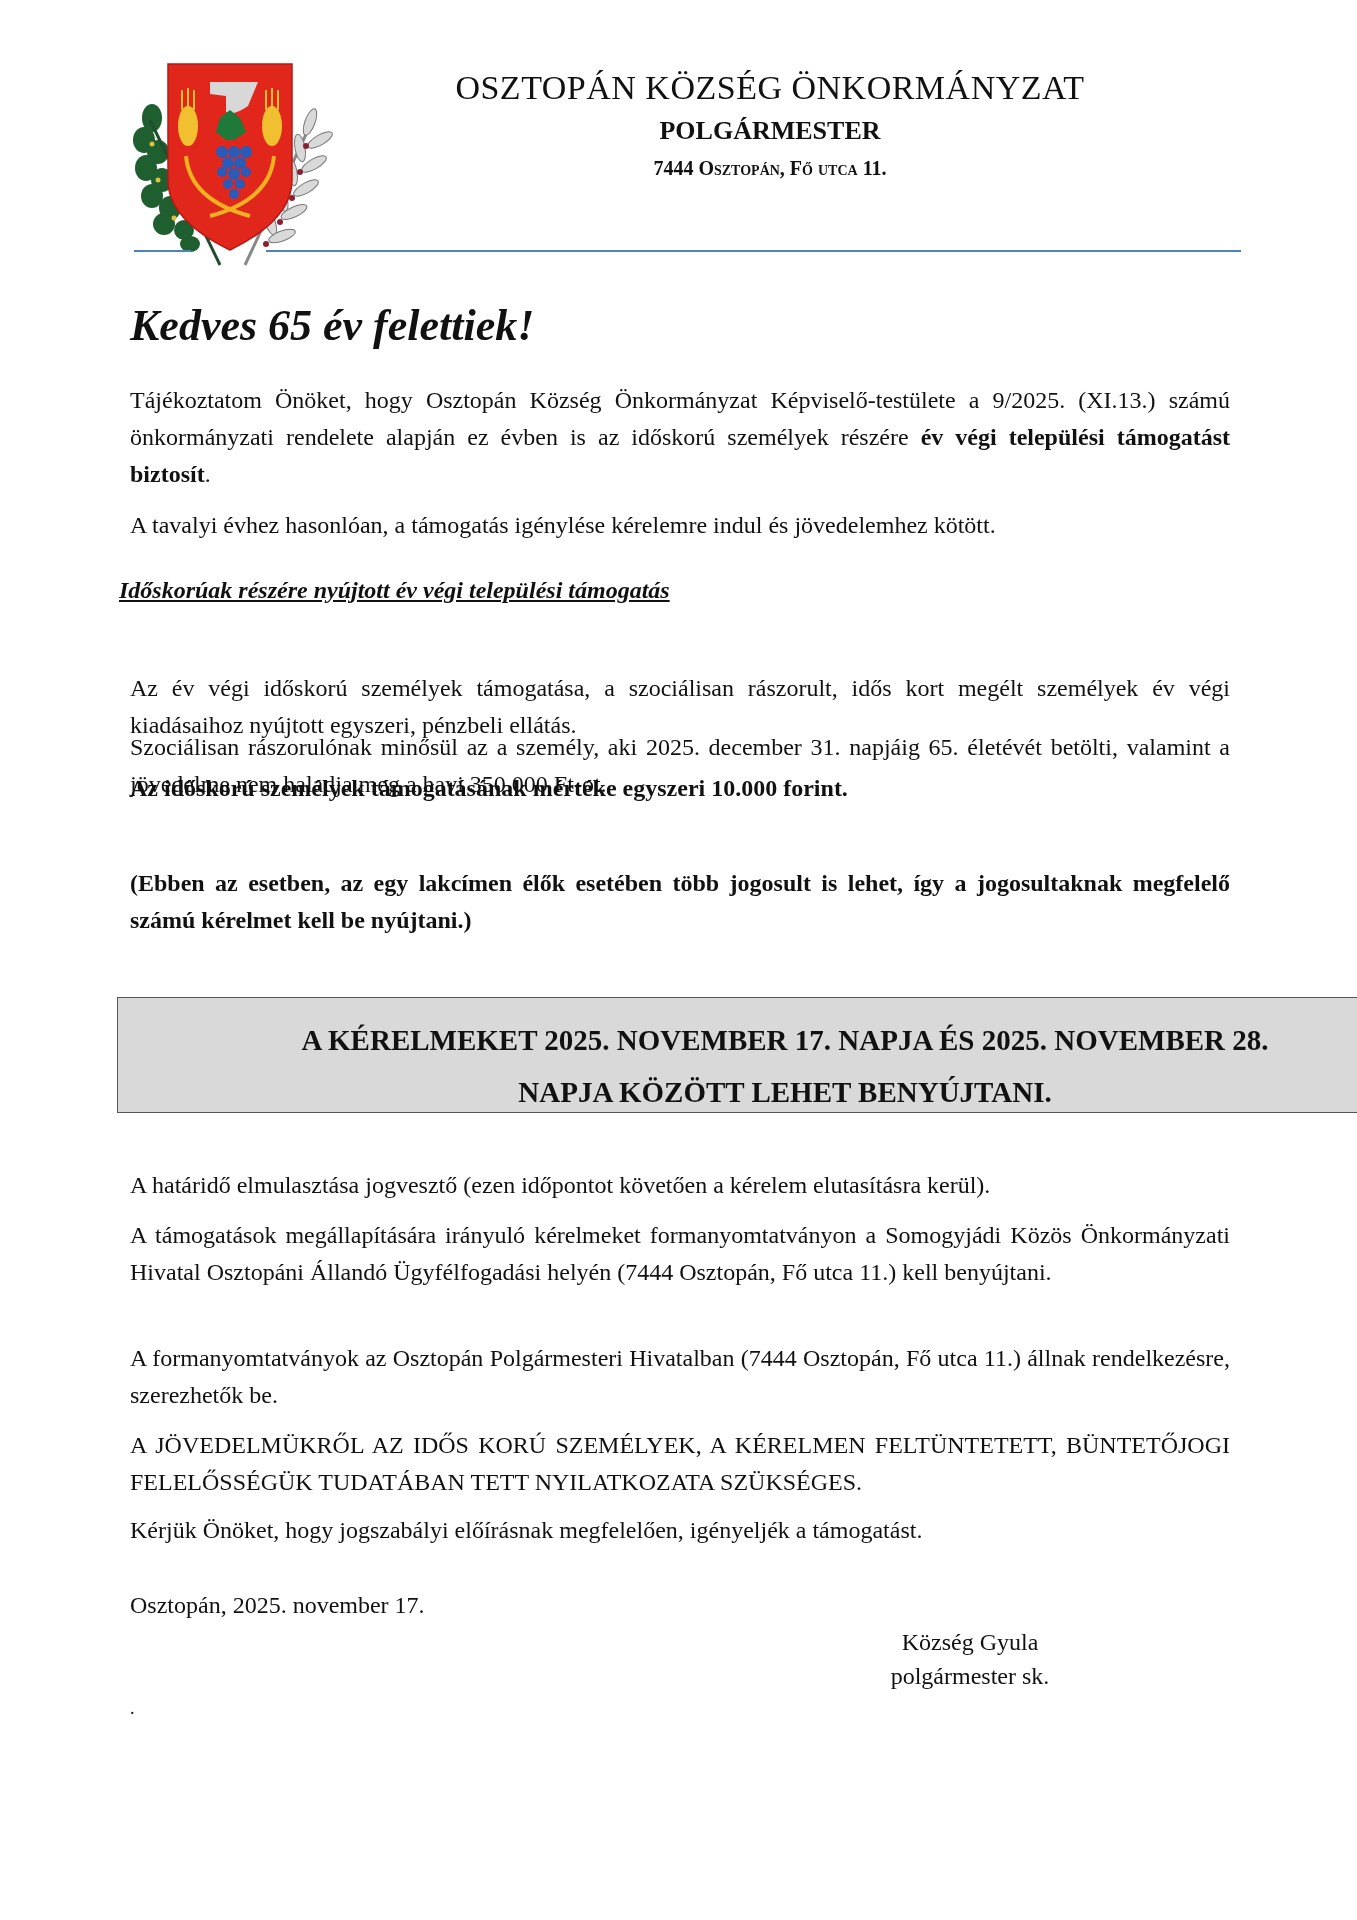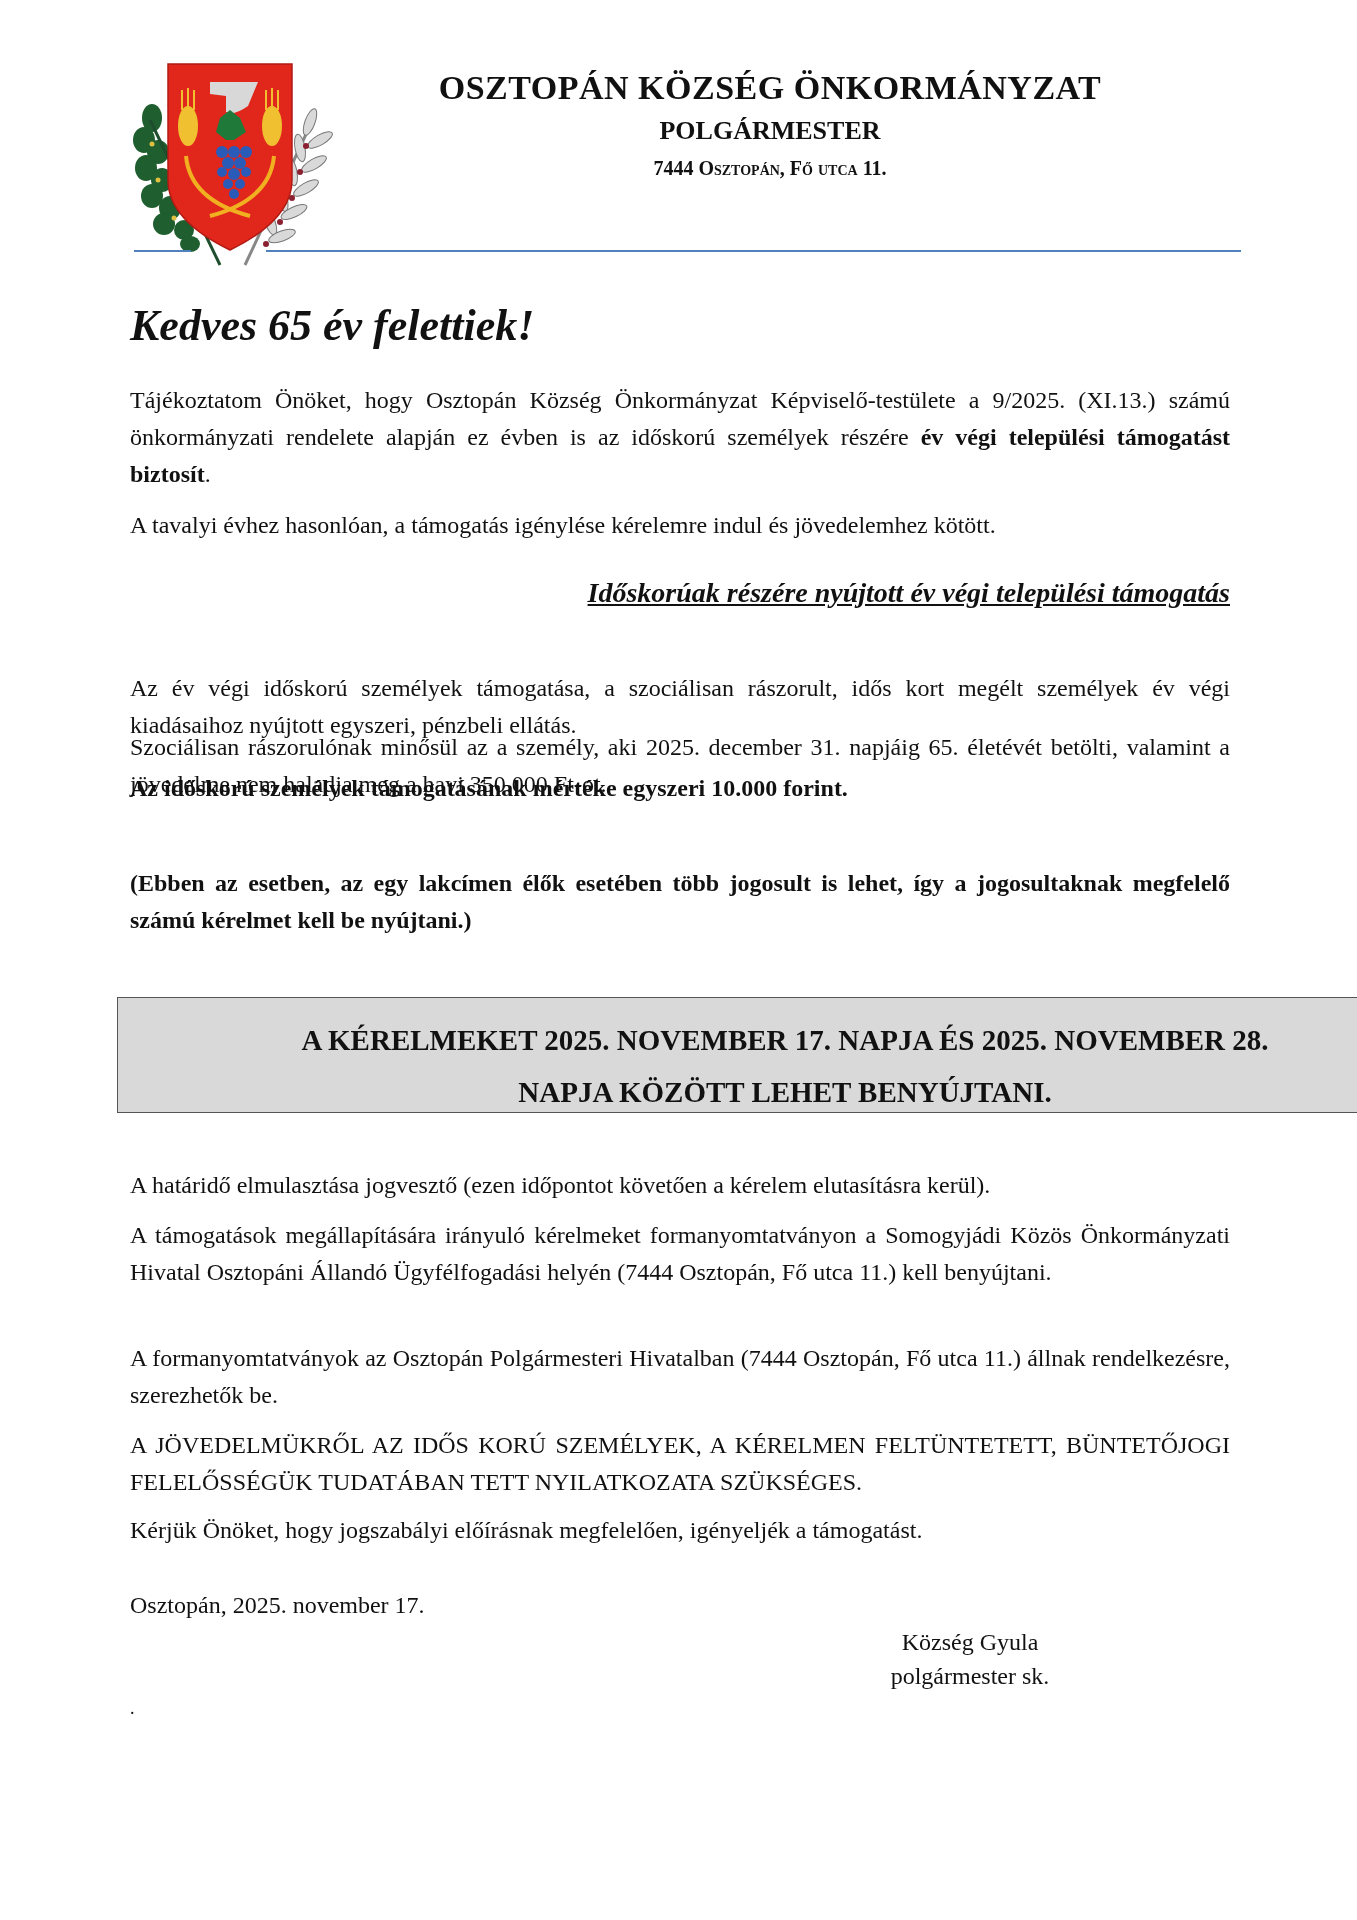--- a/index.html
+++ b/index.html
@@ -14,21 +14,21 @@
     .page { position: absolute; left: 0; top: 0; width: 1357px; height: 1920px; }
 
     
     .crest {
       position: absolute; left: 130px; top: 60px; width: 210px; height: 210px;
     }
     .header-text {
       position: absolute; left: 420px; top: 66px; width: 700px; text-align: center;
     }
     .org-name {
-      font-weight: bold; font-size: 34px; letter-spacing: 0.5px; line-height: 44px;
+      font-weight: normal; font-size: 34px; letter-spacing: 0.5px; line-height: 44px;
     }
     .org-title {
       font-weight: bold; font-size: 26px; line-height: 42px;
     }
     .org-address {
       font-weight: bold; font-size: 20px; line-height: 32px; font-variant: small-caps;
     }
     .rule-left {
       position: absolute; left: 134px; top: 250px; width: 57px; height: 2px; background: #4f81bd;
     }
@@ -39,22 +39,22 @@
     
     .content { position: absolute; left: 130px; width: 1100px; }
     .greeting {
       position: absolute; left: 130px; top: 300px;
       font-size: 44px; font-weight: bold; font-style: italic;
     }
     p.para {
       margin: 0; font-size: 24px; line-height: 37px; text-align: justify;
     }
     .subheading {
-      position: absolute; left: 130px; width: 1100px; top: 577px; text-align: right;
-      font-size: 28px; font-weight: bold; font-style: italic; text-decoration: underline;
+      position: absolute; left: 119px; width: 1100px; top: 577px; text-align: left;
+      font-size: 24px; font-weight: bold; font-style: italic; text-decoration: underline;
     }
     .deadline-box {
       position: absolute; left: 117px; top: 997px; width: 1336px; height: 116px;
       background: #d9d9d9; border: 1.5px solid #555555; box-sizing: border-box;
       text-align: center; padding-top: 16px;
     }
     .deadline-line {
       font-size: 29px; font-weight: bold; line-height: 52px; display: block;
     }
     .signature {

